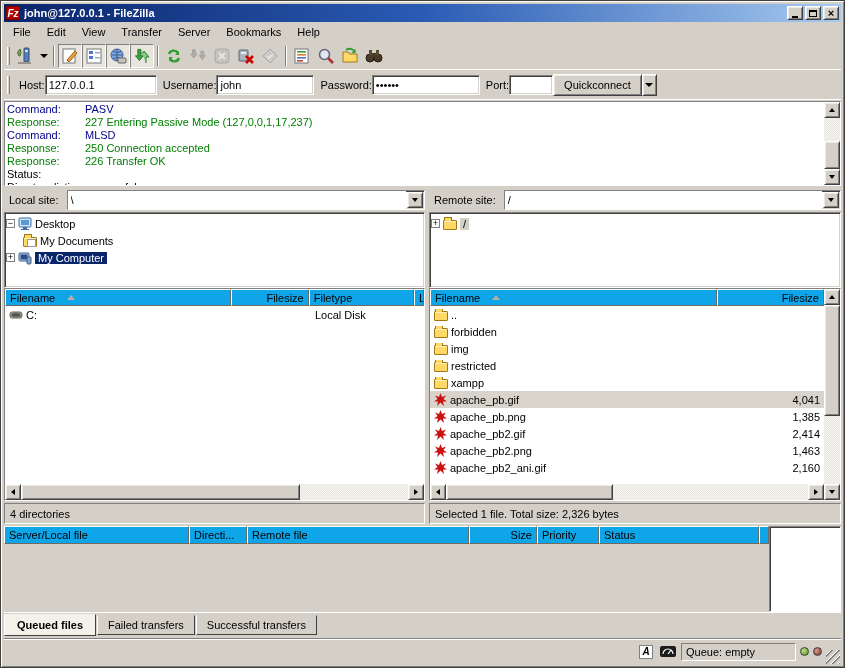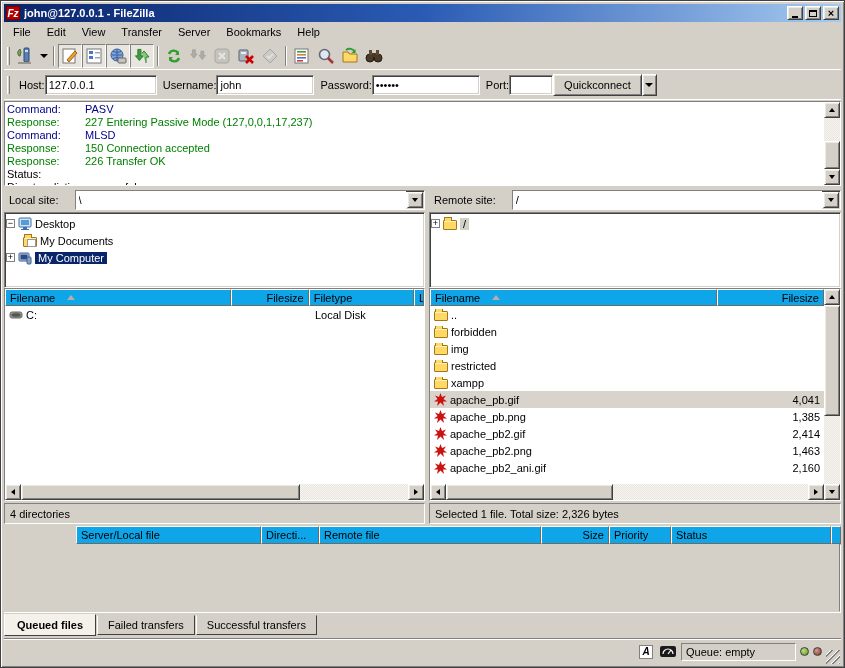--- a/index.html
+++ b/index.html
@@ -71,21 +71,21 @@
   .t-dn{width:0;height:0;border-left:3px solid transparent;border-right:3px solid transparent;border-top:4px solid #000;}
   .t-lf{width:0;height:0;border-top:3px solid transparent;border-bottom:3px solid transparent;border-right:4px solid #000;}
   .t-rt{width:0;height:0;border-top:3px solid transparent;border-bottom:3px solid transparent;border-left:4px solid #000;}
 
   
   .panes{height:336px;flex:0 0 auto;display:flex;margin-top:2px;}
   .pane{display:flex;flex-direction:column;min-width:0;}
   .pane-left{width:421px;flex:0 0 auto;}
   .splitter{width:4px;flex:0 0 auto;}
   .pane-right{flex:1;}
-  .sitebar{height:24px;display:flex;align-items:center;gap:11px;flex:0 0 auto;padding:1px 0;}
+  .sitebar{height:24px;display:flex;align-items:center;gap:3px;flex:0 0 auto;padding:1px 0;}
   .sitelabel{font-size:11px;padding:3px 5px;flex:0 0 auto;}
   .combo{flex:1;height:20px;display:flex;background:#fff;
     border:1px solid;border-color:#808080 #ffffff #ffffff #808080;
     box-shadow:inset 1px 1px 0 #404040, inset -1px -1px 0 #d4d0c8;}
   .combo input{flex:1;border:none;outline:none;font-size:11px;padding:1px 3px;background:#fff;min-width:0;}
   .combo-btn{width:16px;height:16px;margin:1px;display:flex;align-items:center;justify-content:center;flex:0 0 auto;}
   .tri-cb{width:0;height:0;border-left:3px solid transparent;border-right:3px solid transparent;border-top:4px solid #000;}
 
   .tree{height:76px;flex:0 0 auto;background:#fff;padding:2px 1px;overflow:hidden;}
   .trow{display:flex;align-items:center;height:17px;font-size:11px;gap:3px;}
@@ -113,21 +113,21 @@
     padding:0 5px;border:1px solid;border-color:#808080 #ffffff #ffffff #808080;}
 
   
   .fico{width:14px;height:10px;background:#ffd866;border:1px solid #a07818;border-radius:1px;
     position:relative;flex:0 0 auto;margin-top:2px;box-shadow:inset 0 1px 0 #fff0b8;}
   .fico:before{content:"";position:absolute;top:-4px;left:0;width:6px;height:3px;background:#ffd866;
     border:1px solid #a07818;border-bottom:none;}
   .fico.docs:after{content:"";position:absolute;top:1px;left:3px;width:7px;height:6px;background:#fff;border:1px solid #9a9a9a;}
 
   
-  .queue{flex:1;display:flex;flex-direction:column;min-height:0;margin-top:2px;align-items:flex-end;}
+  .queue{flex:1;display:flex;flex-direction:row;min-height:0;margin-top:2px;}
   .qheader{height:18px;display:flex;flex:0 0 auto;font-size:11px;background:#d4d0c8;}
   .qbody{flex:1;background:#fff;border:1px solid;border-color:#808080 #ffffff #ffffff #808080;
     box-shadow:inset 1px 1px 0 #404040;}
   .qtabs{height:26px;flex:0 0 auto;display:flex;align-items:flex-start;padding-top:2px;border-top:1px solid #fff;}
   .qtab{font-size:11px;padding:3px 10px;border:1px solid;border-color:#d4d0c8 #404040 #404040 #ffffff;
     background:#d4d0c8;margin-right:1px;}
   .qtab.active{font-weight:bold;background:#f4f1ea;border-color:#f4f1ea #404040 #404040 #ffffff;position:relative;top:-1px;padding:4px 12px;}
 
   
   .statusbar{height:26px;flex:0 0 auto;display:flex;align-items:center;justify-content:flex-end;gap:4px;
@@ -307,21 +307,21 @@
       <div class="log-line c-response">
           <span class="log-label">Response:</span>
           <span>227 Entering Passive Mode (127,0,0,1,17,237)</span>
         </div>
       <div class="log-line c-command">
           <span class="log-label">Command:</span>
           <span>MLSD</span>
         </div>
       <div class="log-line c-response">
           <span class="log-label">Response:</span>
-          <span>150 Connection accepted</span>
+          <span>250 Connection accepted</span>
         </div>
       <div class="log-line c-response">
           <span class="log-label">Response:</span>
           <span>226 Transfer OK</span>
         </div>
       <div class="log-line c-status">
           <span class="log-label">Status:</span>
           <span>Directory listing successful</span>
         </div>
     </div>

